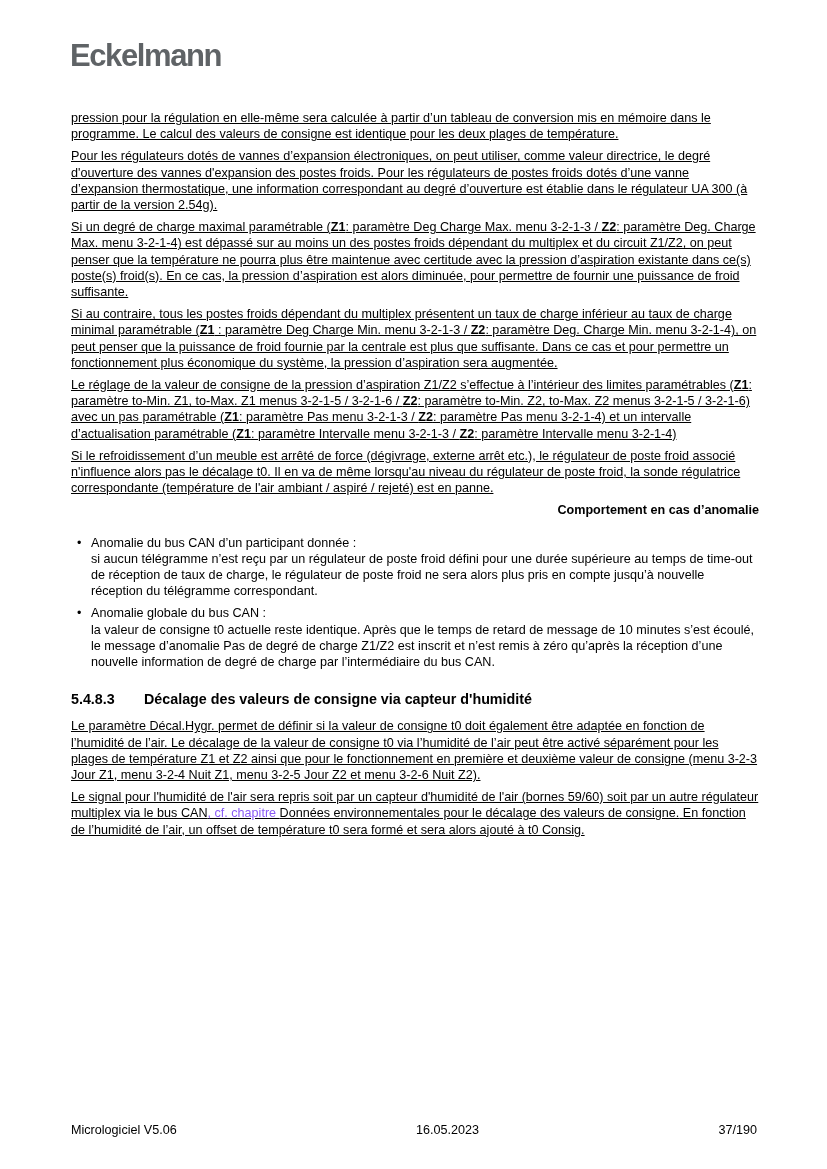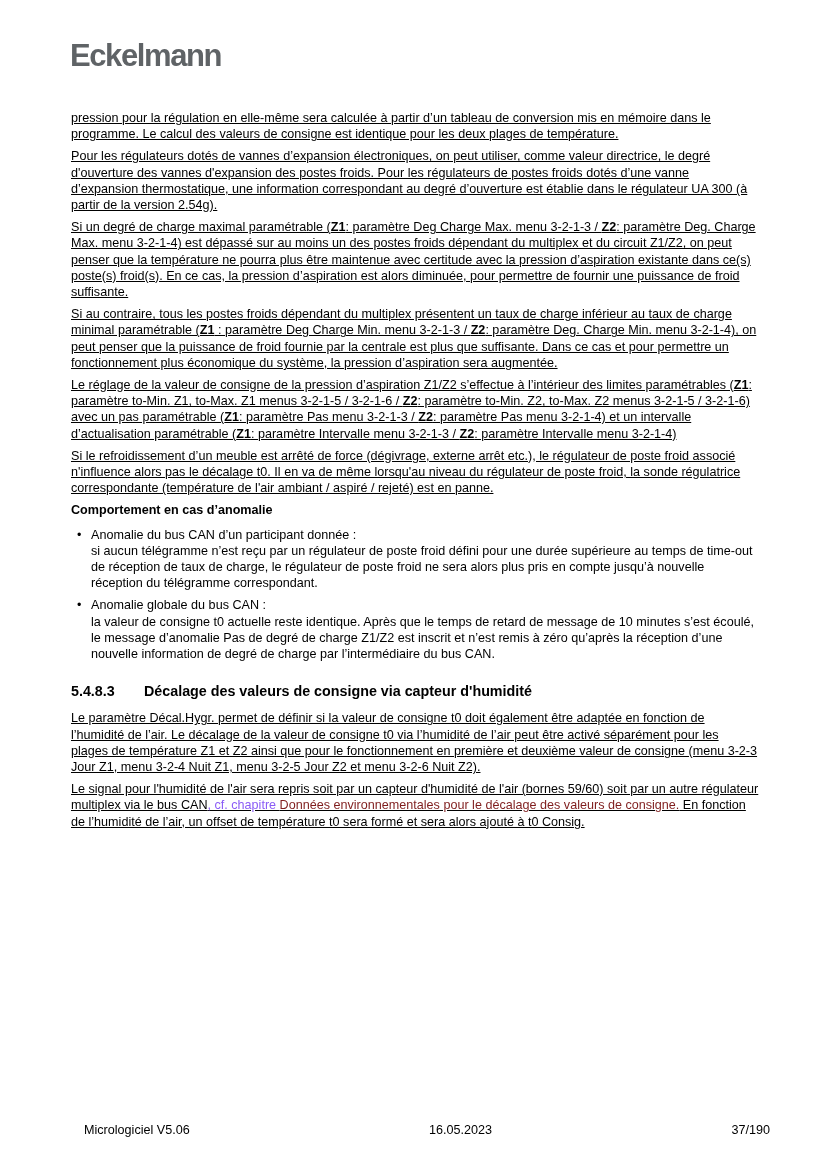--- a/index.html
+++ b/index.html
@@ -6,27 +6,27 @@
   body { width: 827px; height: 1169px; position: relative; overflow: hidden;
          font-family: "Liberation Sans", sans-serif; color: #000; }
   .logo { position: absolute; left: 70px; top: 40px; font-family: "Liberation Sans", sans-serif;
           font-weight: bold; font-size: 31px; letter-spacing: -1.4px; color: #5f6366; line-height: 1; }
   .content { position: absolute; left: 71px; top: 110px; width: 688px; font-size: 12.6px; line-height: 16.2px; }
   p { margin: 0 0 6px 0; text-decoration: underline; }
   h2 { font-size: 14.3px; font-weight: bold; margin: 0 0 10px 0; line-height: 18px; display: flex; }
   h2 .num { display: inline-block; width: 73px; flex: none; }
   h2 .title { flex: 1; }
   .gap-before { margin-top: 20px; }
-  .subhead { font-weight: bold; margin: 0 0 8px 0; }
+  .subhead { font-weight: bold; margin: 0 0 16px 0; text-align: right; }
   ul { list-style: none; margin: 0 0 6px 0; padding: 0; }
   li { position: relative; padding-left: 20px; margin-bottom: 6px; }
   li .bullet { position: absolute; left: 6px; top: 0; }
-  .link { color: #7f1d1d; }
+  .link { color: #000000; }
   .grey { color: #8b5cf6; }
-  .footer { position: absolute; top: 1123px; left: 84px; width: 686px; font-size: 12.6px;
+  .footer { position: absolute; top: 1123px; left: 71px; width: 686px; font-size: 12.6px;
             display: flex; justify-content: space-between; }
 </style>
 </head>
 <body>
 
 <div class="logo">Eckelmann</div>
 
 <div class="content">
   <p>pression pour la régulation en elle-même sera calculée à partir d’un tableau de conversion mis en mémoire dans le programme. Le calcul des valeurs de consigne est identique pour les deux plages de température.</p>
 

